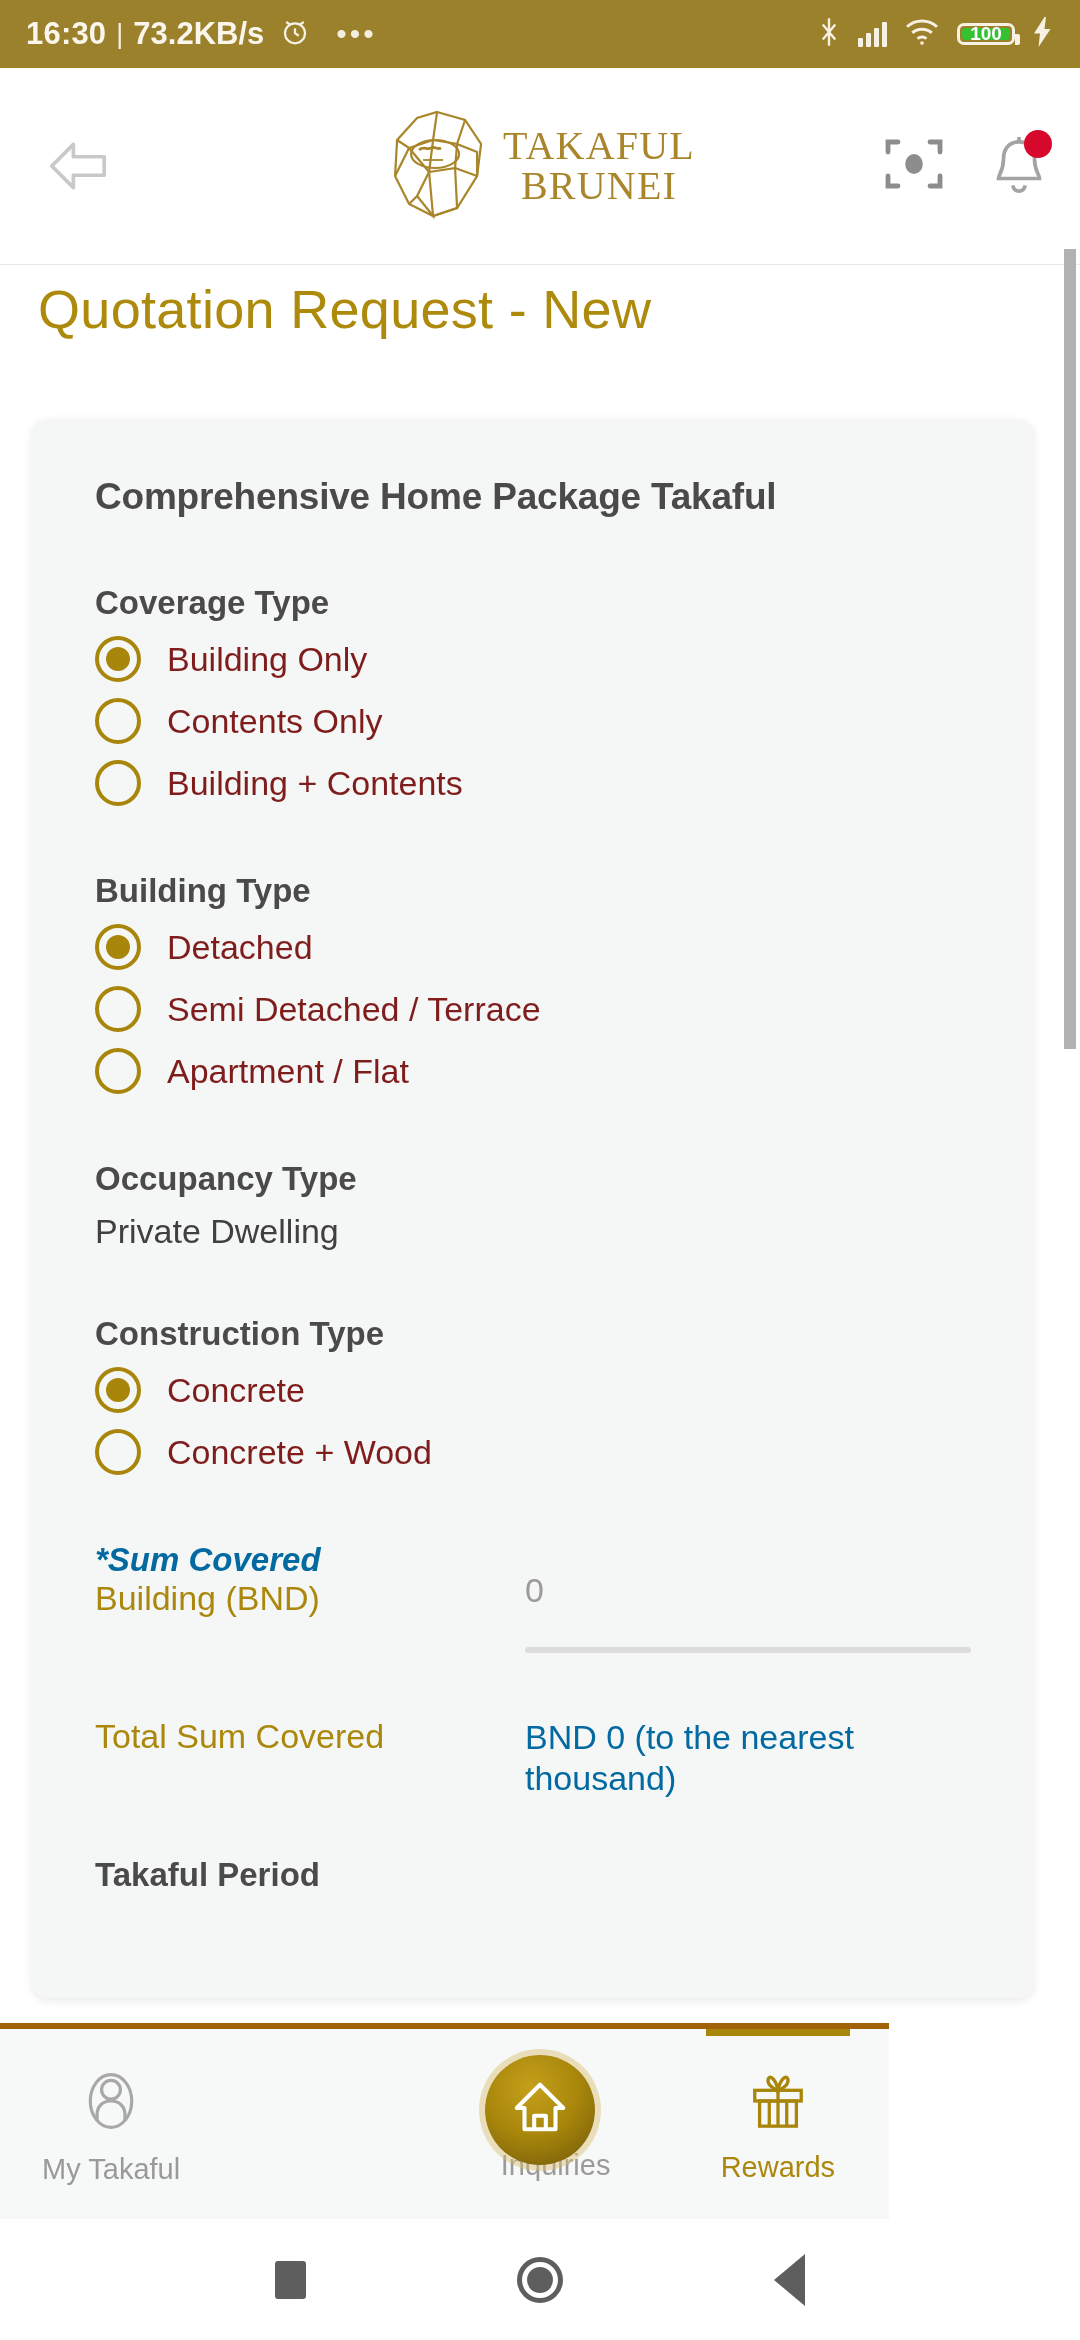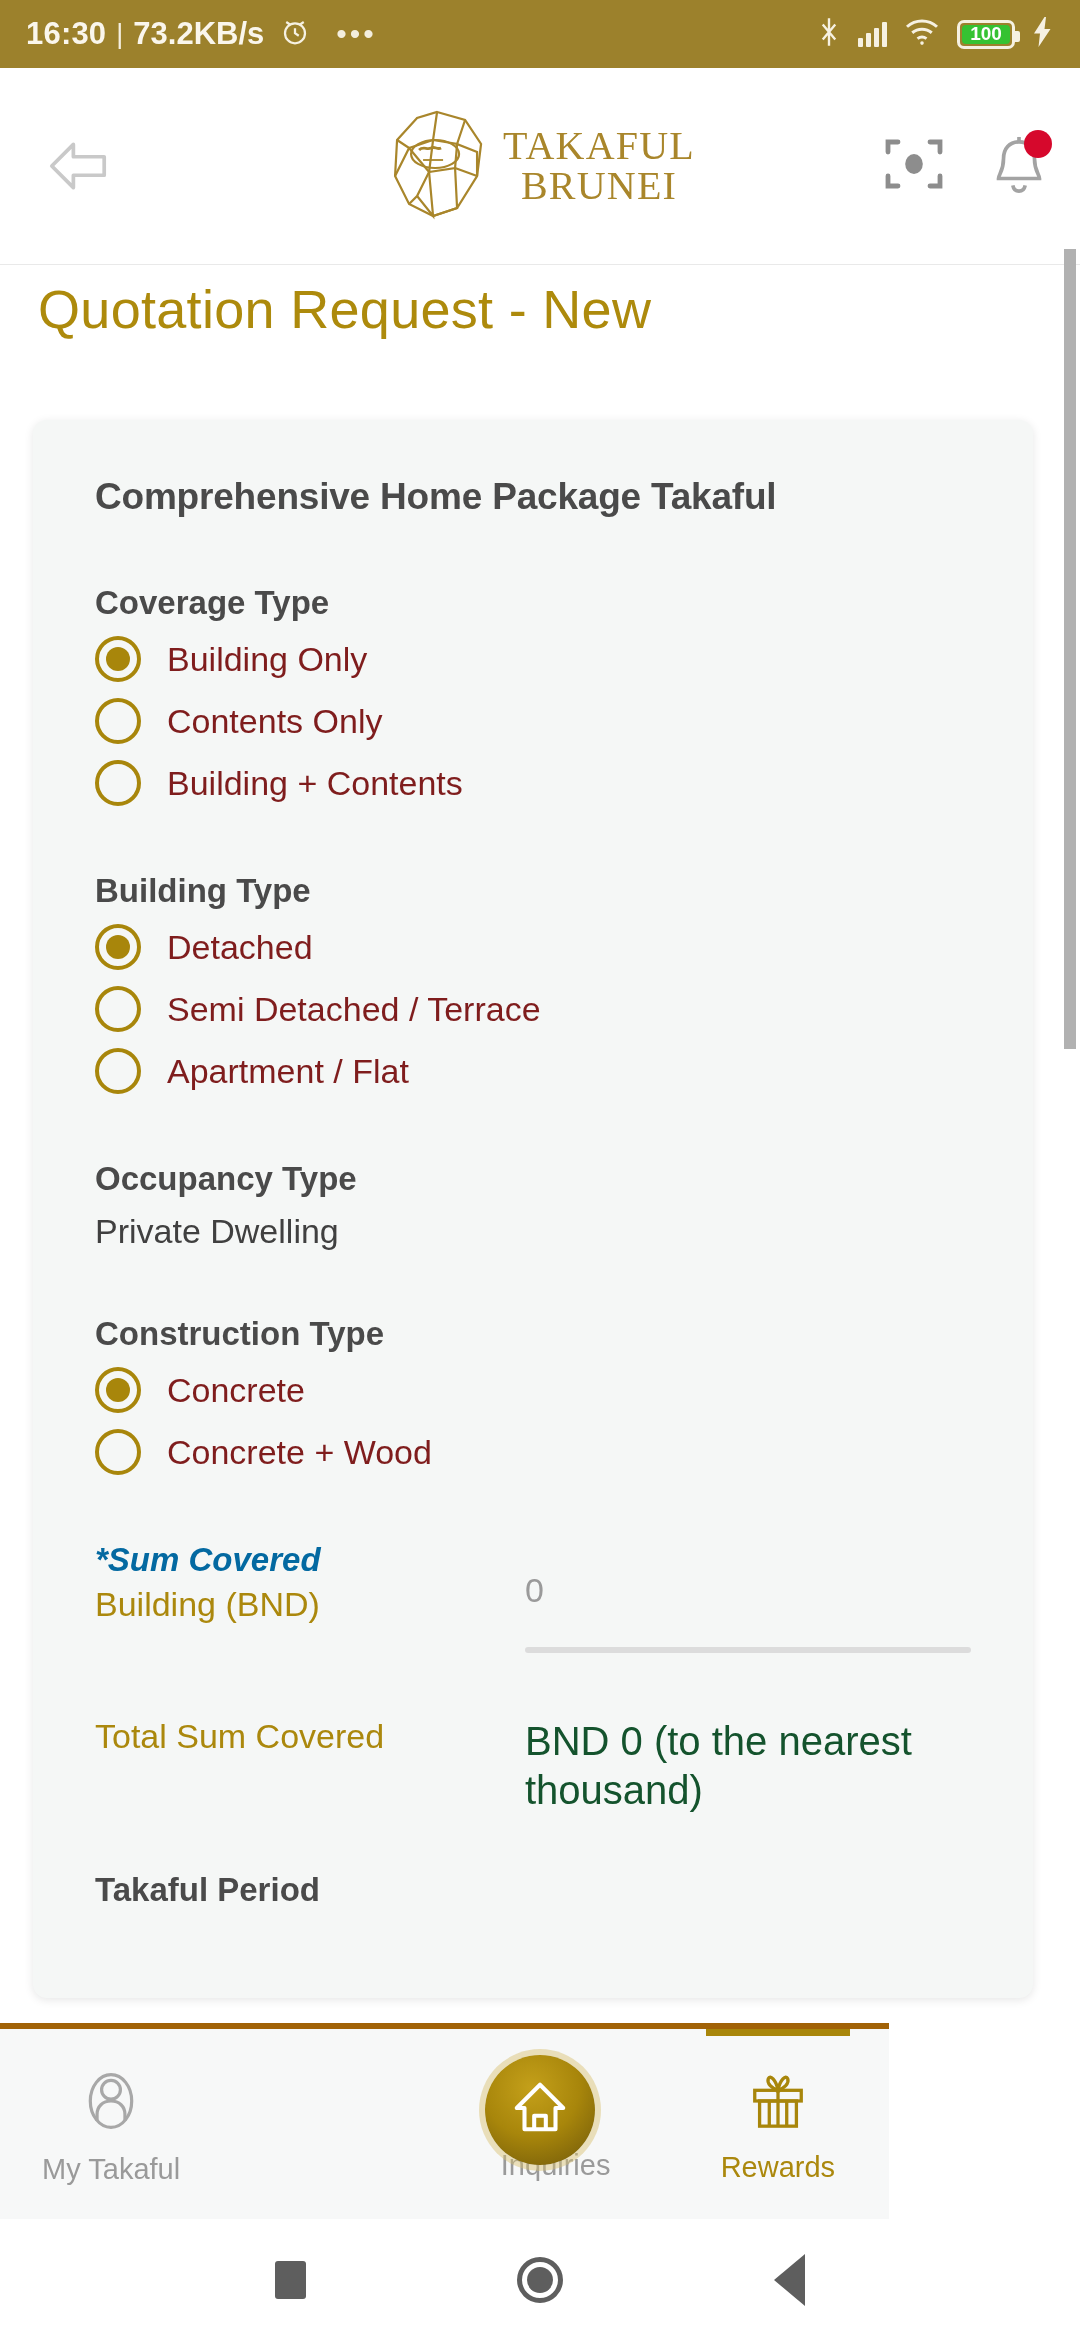--- a/index.html
+++ b/index.html
@@ -20,22 +20,22 @@
   .sb-time{ font-size:31px; font-weight:700; letter-spacing:.2px; color:#faf6ec; }
   .sb-sep{ font-size:27px; font-weight:500; color:#faf6ec; opacity:.95; }
   .sb-net{ font-size:31px; font-weight:700; color:#faf6ec; }
   .sb-dots{ font-size:30px; letter-spacing:3px; margin-left:16px; color:#f3eede; line-height:.6;}
   .sb-right{ margin-left:auto; display:flex; align-items:center; gap:17px; }
   .bars{ display:flex; align-items:flex-end; gap:3px; height:26px;}
   .bars i{ display:block; width:5px; background:#f6f1e2; border-radius:1px;}
   .bars i:nth-child(1){height:9px;} .bars i:nth-child(2){height:14px;}
   .bars i:nth-child(3){height:19px;} .bars i:nth-child(4){height:25px;}
   .batt{
-    width:58px;height:29px;border:3px solid #f6f1e2;border-radius:7px;
-    position:relative; display:flex; align-items:flex-start; justify-content:center;
+    width:58px;height:22px;border:3px solid #f6f1e2;border-radius:7px;
+    position:relative; display:flex; align-items:center; justify-content:center;
   }
   .batt:after{content:"";position:absolute;right:-8px;top:8px;width:5px;height:11px;
     background:#f6f1e2;border-radius:0 2px 2px 0;}
   .batt-fill{ position:absolute; left:2px; top:2px; bottom:2px; right:2px;
     background:#35c232; border-radius:4px;}
   .batt-num{ position:relative; z-index:2; font-size:19px; font-weight:700; color:#fff;}
 
   
   .appbar{
     position:absolute; left:0; top:68px; width:1080px; height:197px;
@@ -77,28 +77,28 @@
   .radio{ width:46px;height:46px;border-radius:50%;border:4px solid #a8860b;
     box-sizing:border-box; display:flex; align-items:center; justify-content:center;
     flex:none; background:transparent;}
   .radio.on:after{ content:""; width:24px;height:24px;border-radius:50%;background:#a8860b; }
   .opt-label{ margin-left:26px; font-size:34px; color:#7f1d1d; }
   .plain-value{ font-size:34px; color:#404040; margin-top:14px; }
 
   .sumrow{ display:flex; align-items:flex-start; }
   .sumrow .lbl{ width:430px; flex:none; }
   .lbl-strong{ font-size:33px; font-weight:700; color:#0369a1;font-style:italic; }
-  .lbl-gold{ font-size:34px; color:#ab880d; margin-top:6px; }
+  .lbl-gold{ font-size:34px; color:#ab880d; margin-top:0; }
   .field{ flex:1; padding-top:30px; }
   .field-input{ font-size:34px; color:#9a9a9a; height:56px; }
   .field-line{ height:6px; background:#dcdcdc; border-radius:3px; margin-top:20px; }
 
   .totalrow{ display:flex; align-items:flex-start; margin-top:64px; }
   .totalrow .tlbl{ width:430px; flex:none; font-size:34px; color:#ab880d; }
-  .totalrow .tval{ flex:1; font-size:40px; color:#14532d; line-height:1.22; }
+  .totalrow .tval{ flex:1; font-size:34px; color:#0369a1; line-height:1.22; }
 
   .cut-text{ margin-top:56px; font-size:33px; font-weight:700; color:#4a4a4a; }
 
   .scrollbar{
     position:absolute; right:4px; top:6px; width:12px; height:800px;
     background:#b1b1b1; border-radius:0;
   }
 
   
   .bottomnav{

